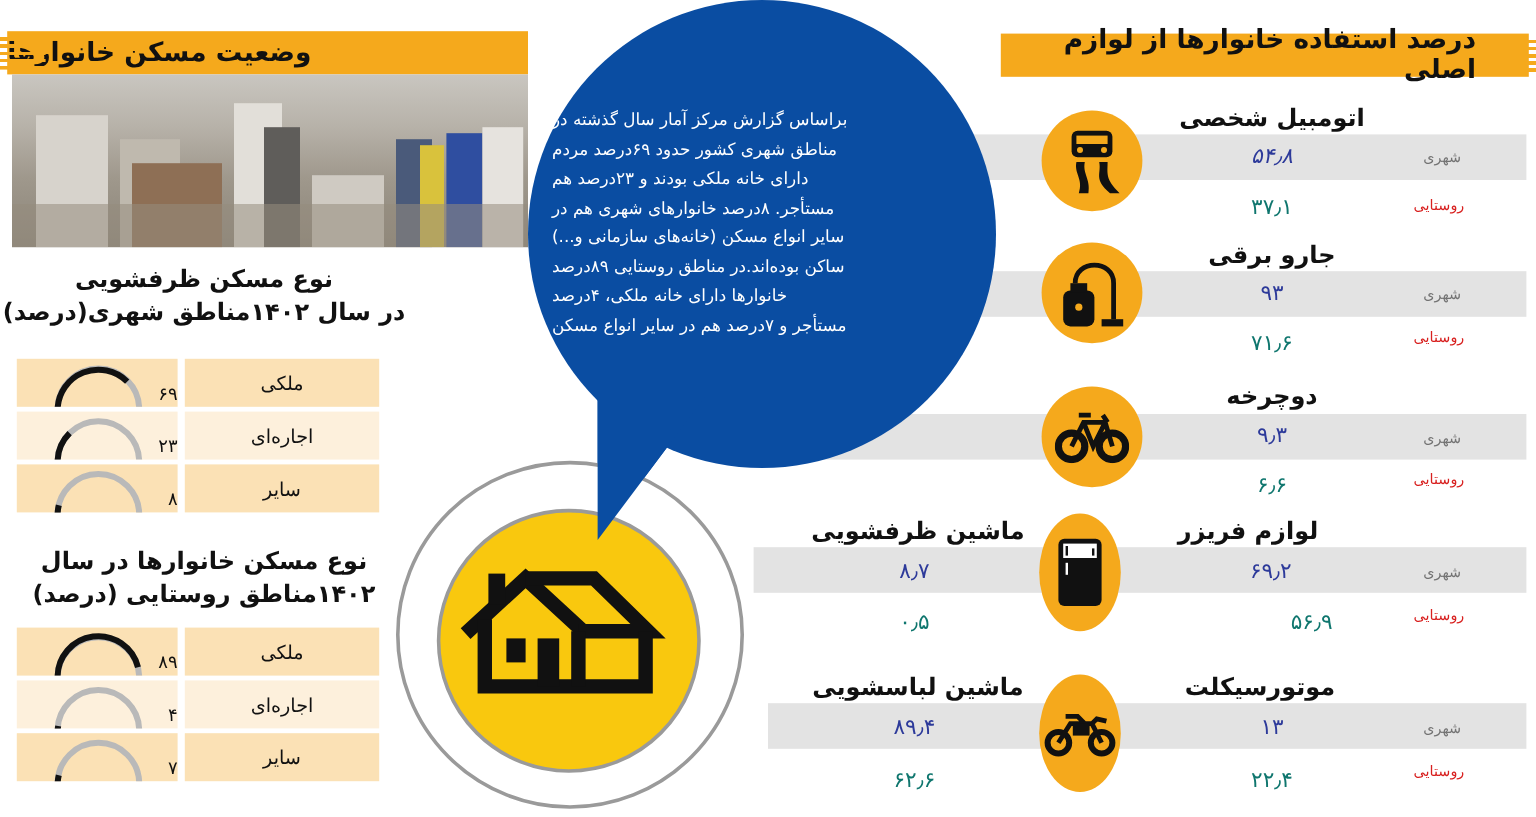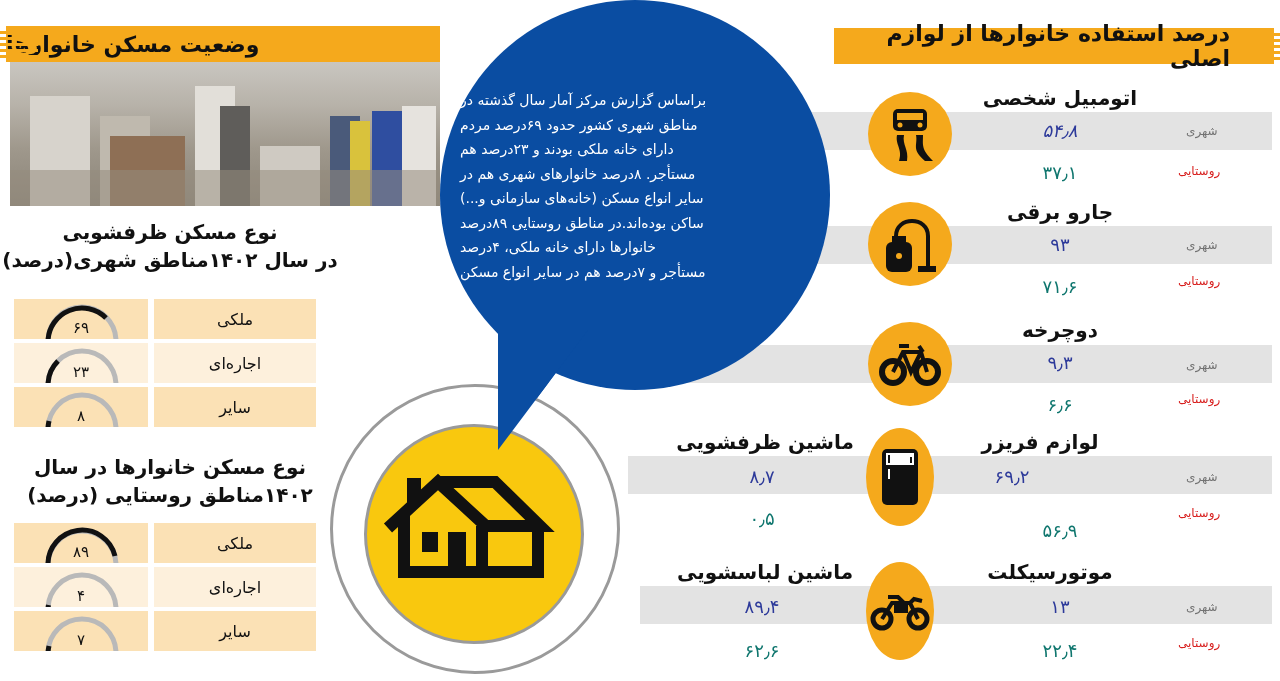--- a/index.html
+++ b/index.html
@@ -36,21 +36,21 @@
     position: absolute; direction: rtl; text-align: center;
     font-weight: bold; font-size: 20px; line-height: 28px; color: #111;
   }
   .gtable { position: absolute; left: 14px; width: 302px; }
   .grow { display: flex; height: 40px; margin-bottom: 4px; }
   .gcell-gauge { width: 134px; position: relative; overflow: hidden; }
   .gcell-label { width: 162px; margin-left: 6px; display: flex; align-items: center; justify-content: center; font-size: 16px; direction: rtl; }
   .shade-a { background: #fbe1b5; }
   .shade-b { background: #fdf0dc; }
   .gauge-svg { position: absolute; left: 30px; top: 2px; }
-  .gnum { position: absolute; left: 0; right: 0; bottom: 2px; text-align: center; font-size: 15px; }
+  .gnum { position: absolute; left: 0; right: 0; bottom: 2px; text-align: right; font-size: 15px; }
 
   
   .bubble {
     position: absolute; left: 440px; top: 0; width: 390px; height: 390px;
     border-radius: 50%; background: #0a4da2;
   }
   .bubble-tail {
     position: absolute; left: 498px; top: 330px; width: 0; height: 0;
     border-left: 0 solid transparent;
     border-right: 90px solid transparent;
@@ -260,23 +260,23 @@
 <div class="item-title" style="left:940px;top:430px;width:200px;">لوازم فریزر</div>
 <div class="icon-circle" style="left:866px;top:428px;width:68px;height:98px;border-radius:50%;">
   <svg width="40" height="60" viewBox="0 0 40 60">
     <rect x="2" y="2" width="36" height="56" rx="5" fill="#111"></rect>
     <rect x="6" y="6" width="28" height="12" fill="#fff"></rect>
     <rect x="8" y="8" width="2" height="8" fill="#111"></rect>
     <rect x="30" y="10" width="2" height="6" fill="#111"></rect>
     <rect x="8" y="22" width="2" height="10" fill="#fff"></rect>
   </svg>
 </div>
-<div class="val-urban" style="left:962px;top:466px;text-align:center;">۶۹٫۲</div>
+<div class="val-urban" style="left:1009px;top:466px;text-align:center;">۶۹٫۲</div>
 <div class="lbl-urban" style="left:1186px;top:470px;">شهری</div>
-<div class="val-rural" style="left:1010px;top:508px;margin-top:12px;">۵۶٫۹</div>
+<div class="val-rural" style="left:1043px;top:508px;">۵۶٫۹</div>
 <div class="lbl-rural" style="left:1178px;top:506px;">روستایی</div>
 
 <div class="item-title" style="left:950px;top:560px;width:200px;">موتورسیکلت</div>
 <div class="icon-circle" style="left:866px;top:562px;width:68px;height:98px;border-radius:50%;">
   <svg width="60" height="40" viewBox="0 0 60 40">
     <circle cx="12" cy="28" r="9" fill="none" stroke="#111" stroke-width="5"></circle>
     <circle cx="48" cy="28" r="9" fill="none" stroke="#111" stroke-width="5"></circle>
     <path d="M12 28 L22 12 L40 12 L48 28 M18 6 L28 6 L34 12 M40 12 L44 8 L52 10" fill="none" stroke="#111" stroke-width="4"></path>
     <rect x="24" y="12" width="14" height="10" fill="#111"></rect>
   </svg>

